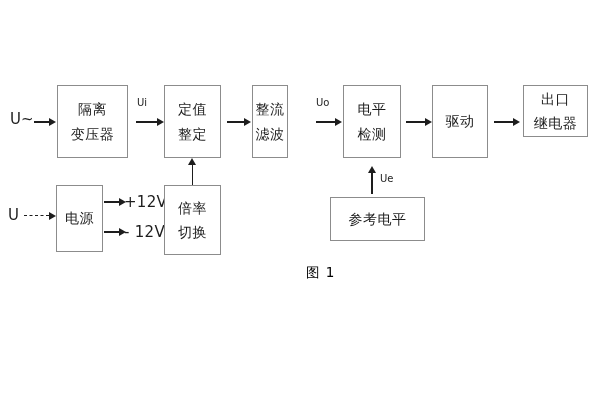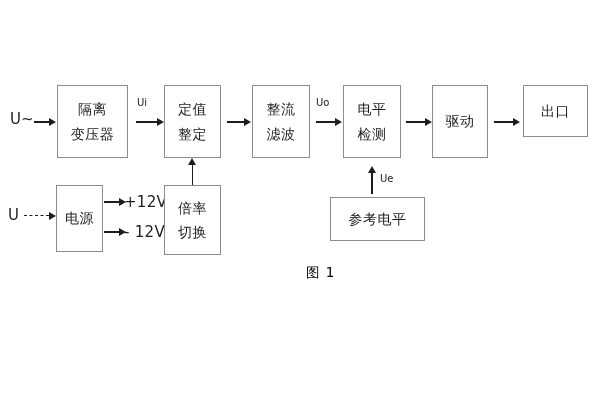--- a/index.html
+++ b/index.html
@@ -107,21 +107,21 @@
   <div class="arr-v" style="left:192.5px;top:164px;height:22px;">
     <div class="shaft" style="height:22px;"></div>
     <div class="head"></div>
   </div>
 
   <div class="arr-h" style="left:227px;top:122px;width:24px;">
     <div class="shaft" style="width:17px;"></div>
     <div class="head" style="left:17px;"></div>
   </div>
 
-  <div class="box" style="left:252px;top:85px;width:58px;height:73px;">
+  <div class="box" style="left:252px;top:85px;width:36px;height:73px;">
     <span class="ln">整流</span>
     <span class="ln">滤波</span>
   </div>
 
   <div class="lbl lbl-sig" style="left:316px;top:98px;">Uo</div>
   <div class="arr-h" style="left:316px;top:122px;width:26px;">
     <div class="shaft" style="width:19px;"></div>
     <div class="head" style="left:19px;"></div>
   </div>
 
@@ -145,20 +145,21 @@
     <span class="ln">驱动</span>
   </div>
 
   <div class="arr-h" style="left:494px;top:122px;width:26px;">
     <div class="shaft" style="width:19px;"></div>
     <div class="head" style="left:19px;"></div>
   </div>
 
   <div class="box" style="left:523px;top:85px;width:65px;height:52px;">
     <span class="ln">出口</span>
+    <span class="ln">继电器</span>
   </div>
 
   <div class="lbl" style="left:8px;top:208px;font-size:15px;">U</div>
   <div class="arr-h dashed" style="left:24px;top:216px;width:32px;">
     <div class="shaft" style="width:25px;"></div>
     <div class="head" style="left:25px;"></div>
   </div>
 
   <div class="box" style="left:56px;top:185px;width:47px;height:67px;">
     <span class="ln">电源</span>

